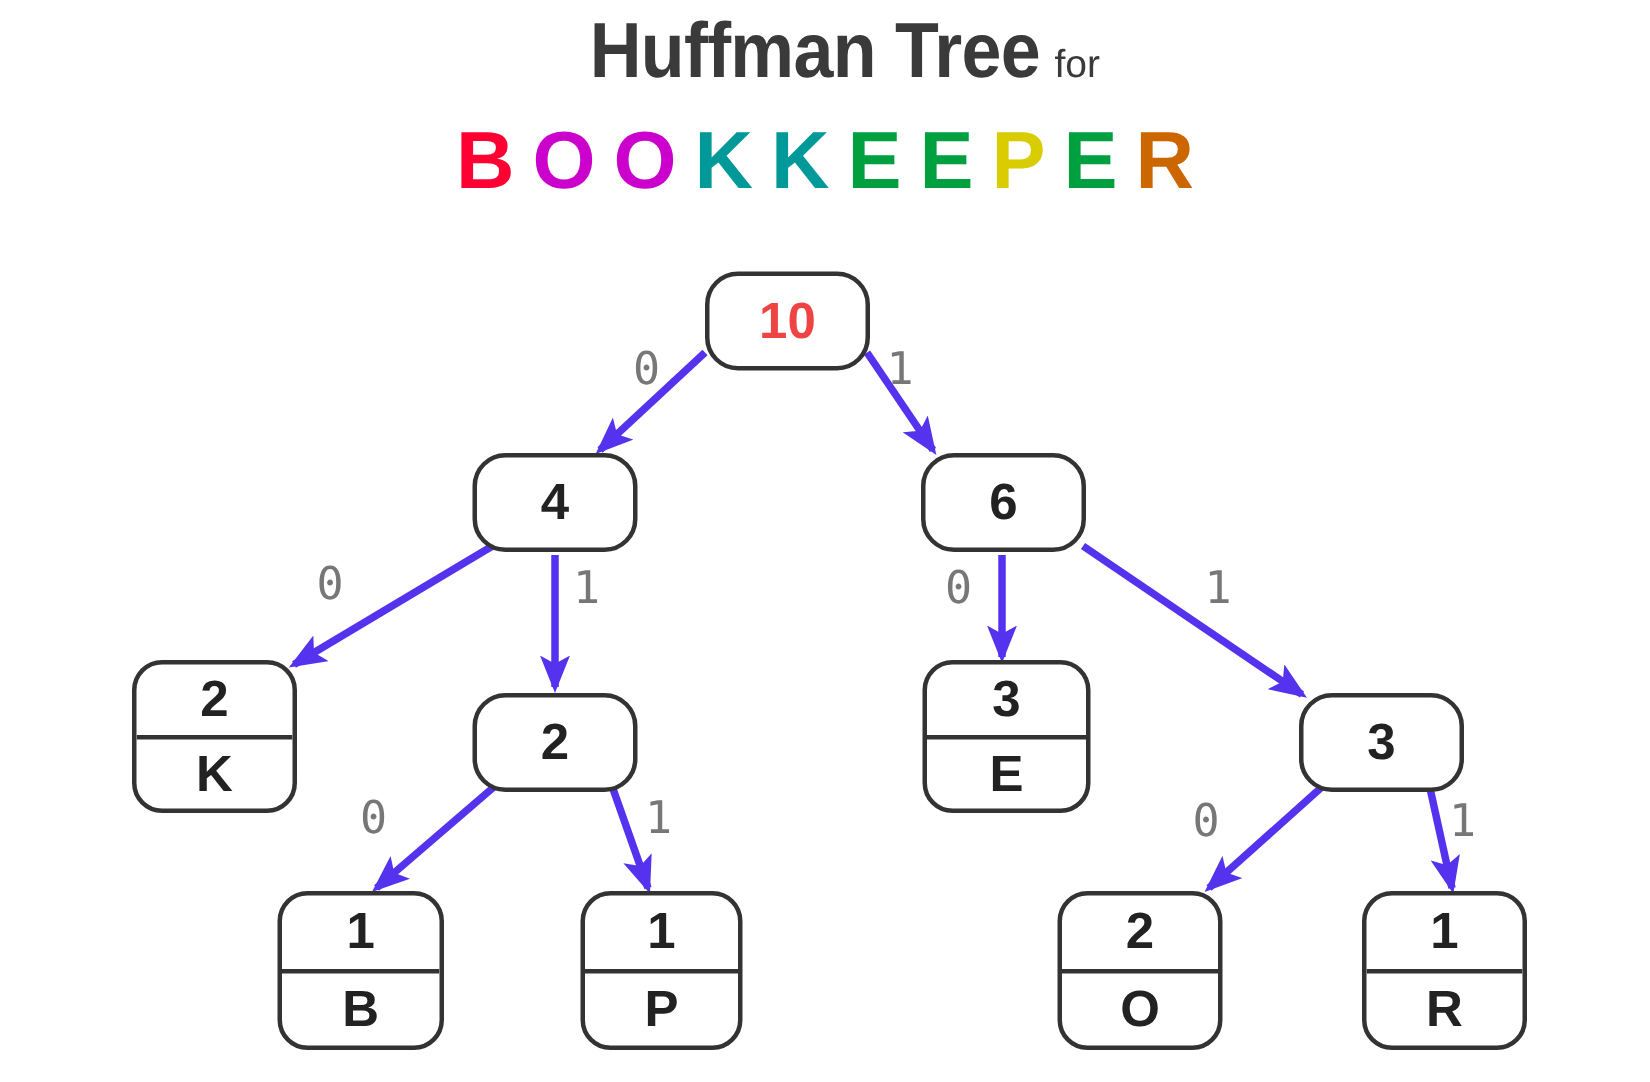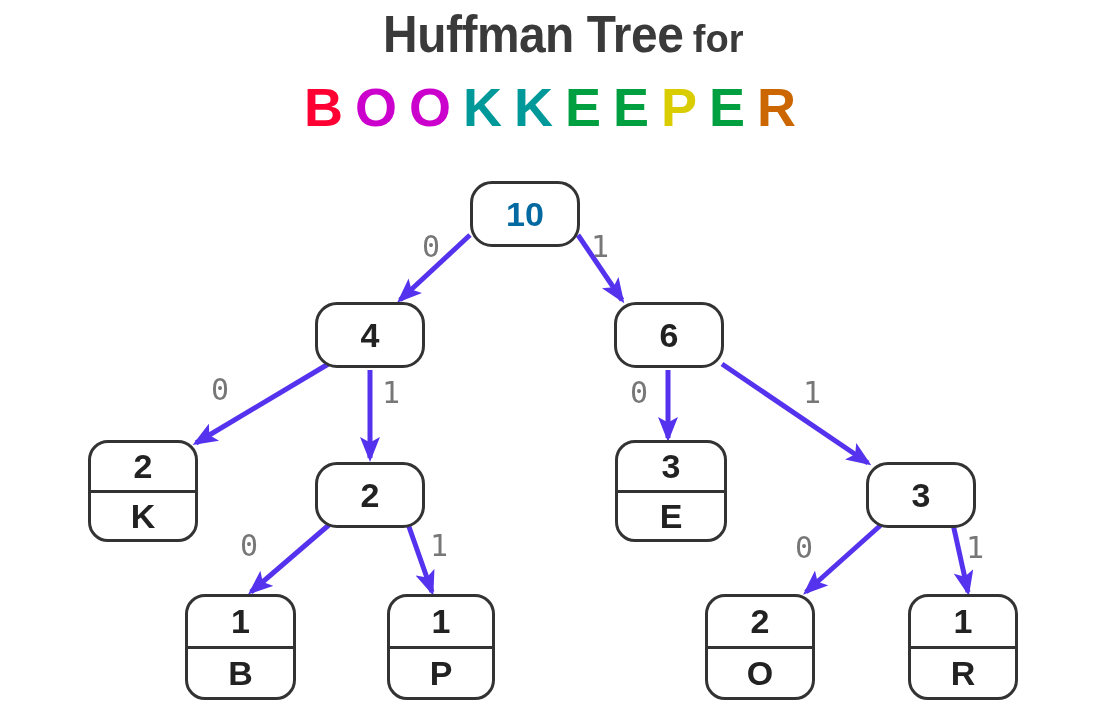--- a/index.html
+++ b/index.html
@@ -36,22 +36,22 @@
     font-weight: bold;
     font-size: 52px;
     color: #3a3a3a;
     letter-spacing: -0.5px;
     transform: scaleX(0.92);
     display: inline-block;
     transform-origin: right center;
   }
   .title-for {
     font-family: "Liberation Sans", sans-serif;
-    font-weight: bold;
-    font-size: 38px;
+    font-weight: normal;
+    font-size: 26px;
     color: #3a3a3a;
     display: inline-block;
     margin-left: 10px;
     vertical-align: baseline;
   }
   #title-line2 {
     display: block;
     margin-top: 20px;
     line-height: 1.0;
     white-space: nowrap;
@@ -151,21 +151,21 @@
         <line x1="668" y1="370" x2="668" y2="438" stroke="#5533ee" stroke-width="5" stroke-linecap="butt" marker-end="url(#arrowhead)"></line>
         <line x1="722" y1="364" x2="868" y2="463" stroke="#5533ee" stroke-width="5" stroke-linecap="butt" marker-end="url(#arrowhead)"></line>
         <line x1="330" y1="524" x2="251" y2="592" stroke="#5533ee" stroke-width="5" stroke-linecap="butt" marker-end="url(#arrowhead)"></line>
         <line x1="408" y1="524" x2="432" y2="592" stroke="#5533ee" stroke-width="5" stroke-linecap="butt" marker-end="url(#arrowhead)"></line>
         <line x1="882" y1="524" x2="806" y2="592" stroke="#5533ee" stroke-width="5" stroke-linecap="butt" marker-end="url(#arrowhead)"></line>
         <line x1="953" y1="524" x2="968" y2="592" stroke="#5533ee" stroke-width="5" stroke-linecap="butt" marker-end="url(#arrowhead)"></line>
       </g>
   </svg>
   <div id="nodes-layer">
       <div class="node internal" style="left: 470px; top: 181px; width: 110px; height: 66px; border-color: rgb(51, 51, 51);">
-        <div class="node-weight" style="color: #0369a1;">10</div>
+        <div class="node-weight" style="color: #ef4444;">10</div>
       </div>
       <div class="node internal" style="left: 315px; top: 302px; width: 110px; height: 66px; border-color: rgb(51, 51, 51);">
         <div class="node-weight" style="color: rgb(34, 34, 34);">4</div>
       </div>
       <div class="node internal" style="left: 614px; top: 302px; width: 110px; height: 66px; border-color: rgb(51, 51, 51);">
         <div class="node-weight" style="color: rgb(34, 34, 34);">6</div>
       </div>
       <div class="node leaf" style="left: 88px; top: 440px; width: 110px; height: 102px; border-color: rgb(51, 51, 51);">
         <div class="node-weight" style="color: rgb(34, 34, 34);">2</div>
         <div class="node-char" style="color: rgb(34, 34, 34);">K</div>

